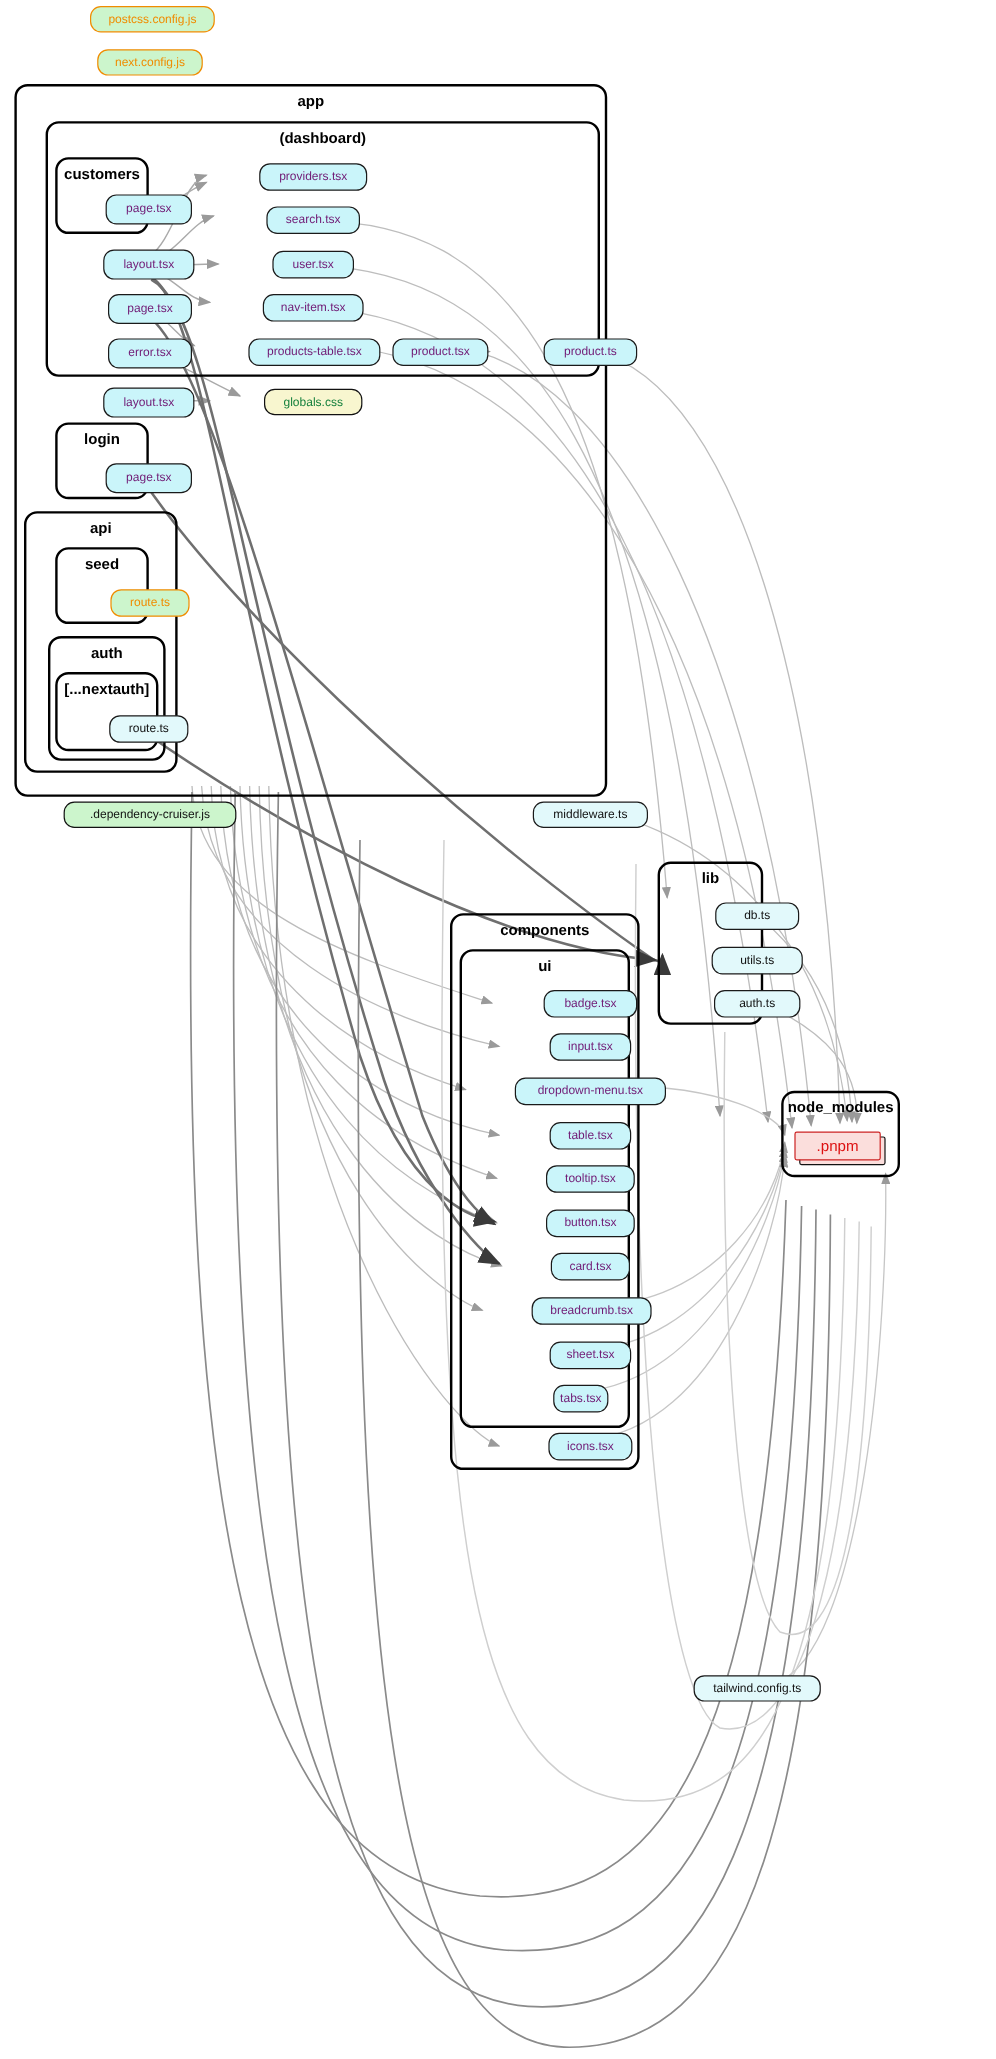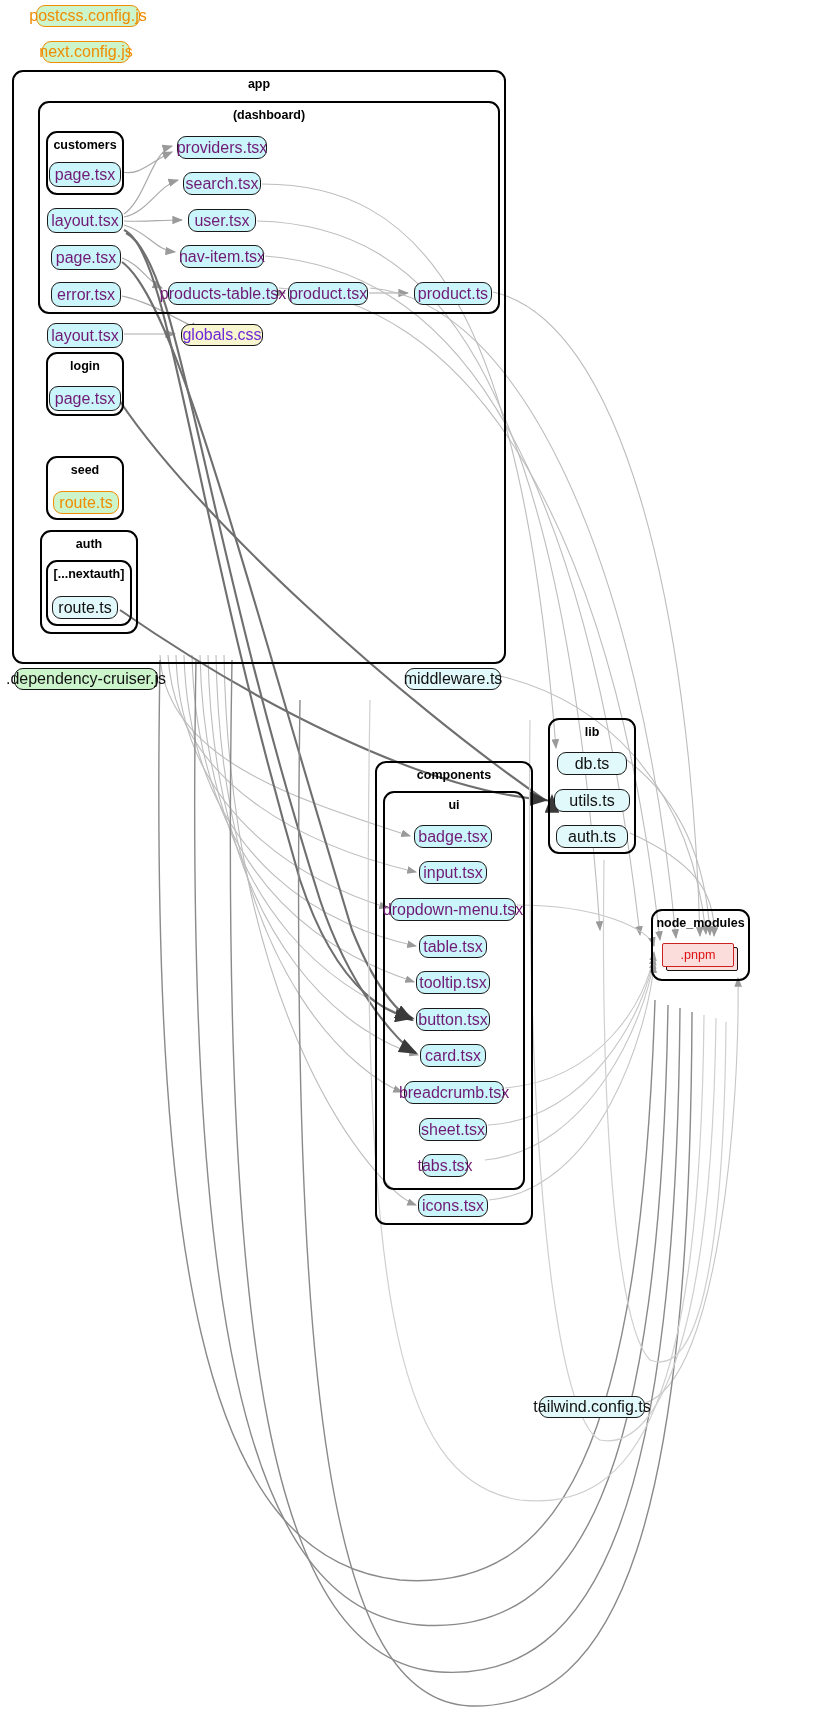--- a/index.html
+++ b/index.html
@@ -5,26 +5,26 @@
   html,body{margin:0;padding:0;background:#ffffff;}
   body{width:830px;height:1716px;position:relative;overflow:hidden;
        font-family:"Liberation Sans","DejaVu Sans",sans-serif;}
   #canvas{position:absolute;left:0;top:0;width:830px;height:1716px;}
   #edges{position:absolute;left:0;top:0;width:830px;height:1716px;pointer-events:none;}
   .cluster{position:absolute;border:2.2px solid #000;border-radius:11px;background:transparent;box-sizing:border-box;}
   .cluster > .clabel{position:absolute;left:0;right:0;top:5px;text-align:center;
        font-size:12.5px;font-weight:bold;color:#000;letter-spacing:0px;}
   .node{position:absolute;box-sizing:border-box;border:1.6px solid #111;border-radius:9px;
         display:flex;align-items:center;justify-content:center;
-        font-size:16px;color:#111;background:#c9f5f8;white-space:nowrap;}
+        font-size:10px;color:#111;background:#c9f5f8;white-space:nowrap;margin-left:39px;}
   .n-cyan{background:#caf5fa;border-color:#1a1a1a;color:#701a75;}
   .n-cyanlight{background:#e2f9fb;border-color:#1a1a1a;color:#111;}
   .n-config{background:#ccf5cc;border-color:#f08c00;color:#f08c00;}
   .n-green{background:#ccf5cc;border-color:#111;color:#111;}
-  .n-css{background:#f8f6cf;border-color:#111;color:#6d28d9;}
+  .n-css{background:#f8f6cf;border-color:#111;color:#15803d;}
   .n-pnpm{background:#fbdedc;border:1.6px solid #c22;color:#d11;border-radius:2px;}
   .pnpm-wrap{position:absolute;}
   .pnpm-shadow{position:absolute;left:4px;top:4px;width:100%;height:100%;
         border:1.6px solid #111;background:#fbdedc;border-radius:2px;box-sizing:border-box;}
   .pnpm-front{position:absolute;left:0;top:0;width:100%;height:100%;box-sizing:border-box;
         display:flex;align-items:center;justify-content:center;font-size:12.6px;}
 </style>
 </head>
 <body>
 
@@ -117,20 +117,23 @@
     <div class="clabel">app</div>
   </div>
   <div class="cluster" style="left:38px;top:101px;width:462px;height:213px;">
     <div class="clabel">(dashboard)</div>
   </div>
   <div class="cluster" style="left:46px;top:131px;width:78px;height:64px;">
     <div class="clabel">customers</div>
   </div>
   <div class="cluster" style="left:46px;top:352px;width:78px;height:64px;">
     <div class="clabel">login</div>
+  </div>
+  <div class="cluster" style="left:20px;top:426px;width:128px;height:218px;">
+    <div class="clabel">api</div>
   </div>
   <div class="cluster" style="left:46px;top:456px;width:78px;height:64px;">
     <div class="clabel">seed</div>
   </div>
   <div class="cluster" style="left:40px;top:530px;width:98px;height:104px;">
     <div class="clabel">auth</div>
   </div>
   <div class="cluster" style="left:46px;top:560px;width:86px;height:66px;">
     <div class="clabel">[...nextauth]</div>
   </div>

